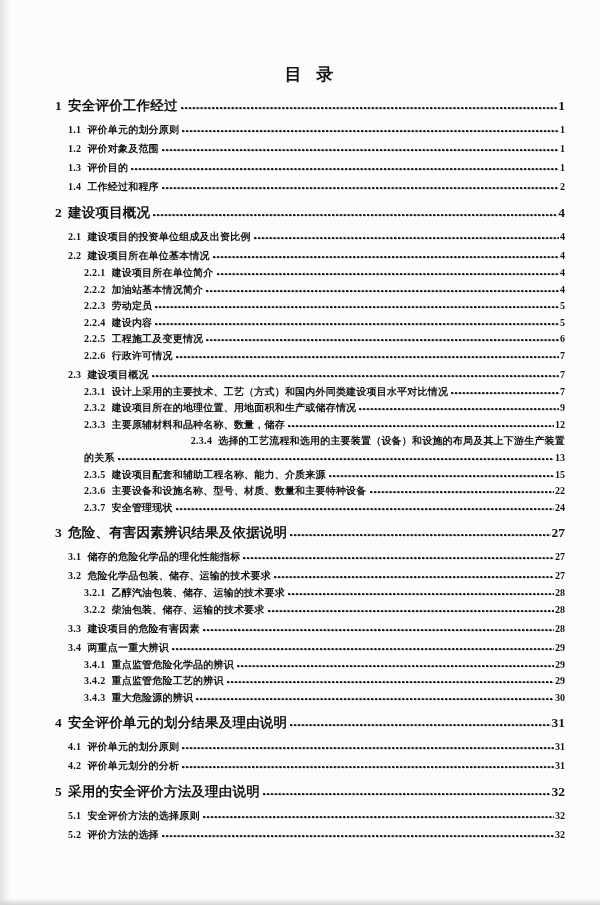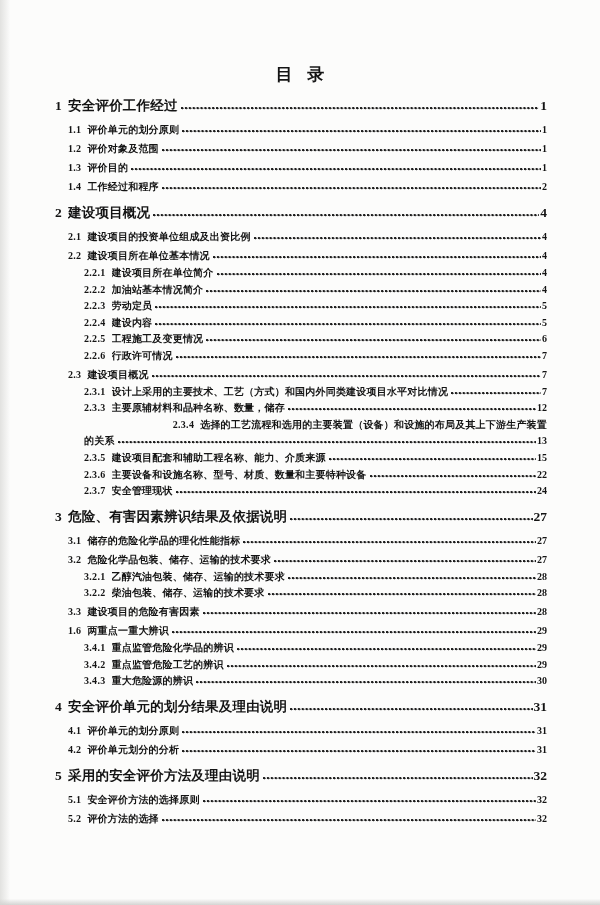--- a/index.html
+++ b/index.html
@@ -10,21 +10,21 @@
   .scan-page {
     position: relative;
     width: 600px;
     height: 905px;
     margin: 0 auto;
     background: #fcfcfb;
     overflow: hidden;
     font-family: "Liberation Serif", serif;
     color: #141414;
     box-sizing: border-box;
-    padding: 64px 53px 0 55px;
+    padding: 64px 35px 0 55px;
   }
   
   .scan-page::before {
     content: "";
     position: absolute;
     left: 0; top: 0; bottom: 0;
     width: 12px;
     background: linear-gradient(to right, #e2e2e0 0%, rgba(255,255,255,0) 85%);
     pointer-events: none;
   }
@@ -212,20 +212,26 @@
     <span class="toc-page">7</span>
   </div>
 
   <div class="toc-row lvl-3">
     <span class="toc-num">2.3.1</span>
     <span class="toc-title">设计上采用的主要技术、工艺（方式）和国内外同类建设项目水平对比情况</span>
     <span class="toc-dots"></span>
     <span class="toc-page">7</span>
   </div>
 
+  <div class="toc-row lvl-3">
+    <span class="toc-num">2.3.2</span>
+    <span class="toc-title">建设项目所在的地理位置、用地面积和生产或储存情况</span>
+    <span class="toc-dots"></span>
+    <span class="toc-page">9</span>
+  </div>
 
   <div class="toc-row lvl-3">
     <span class="toc-num">2.3.3</span>
     <span class="toc-title">主要原辅材料和品种名称、数量，储存</span>
     <span class="toc-dots"></span>
     <span class="toc-page">12</span>
   </div>
 
   <div class="toc-row lvl-3 no-page">
     <span class="toc-num">2.3.4</span>
@@ -297,21 +303,21 @@
   </div>
 
   <div class="toc-row lvl-2">
     <span class="toc-num">3.3</span>
     <span class="toc-title">建设项目的危险有害因素</span>
     <span class="toc-dots"></span>
     <span class="toc-page">28</span>
   </div>
 
   <div class="toc-row lvl-2">
-    <span class="toc-num">1.6</span>
+    <span class="toc-num">3.4</span>
     <span class="toc-title">两重点一重大辨识</span>
     <span class="toc-dots"></span>
     <span class="toc-page">29</span>
   </div>
 
   <div class="toc-row lvl-3">
     <span class="toc-num">3.4.1</span>
     <span class="toc-title">重点监管危险化学品的辨识</span>
     <span class="toc-dots"></span>
     <span class="toc-page">29</span>

